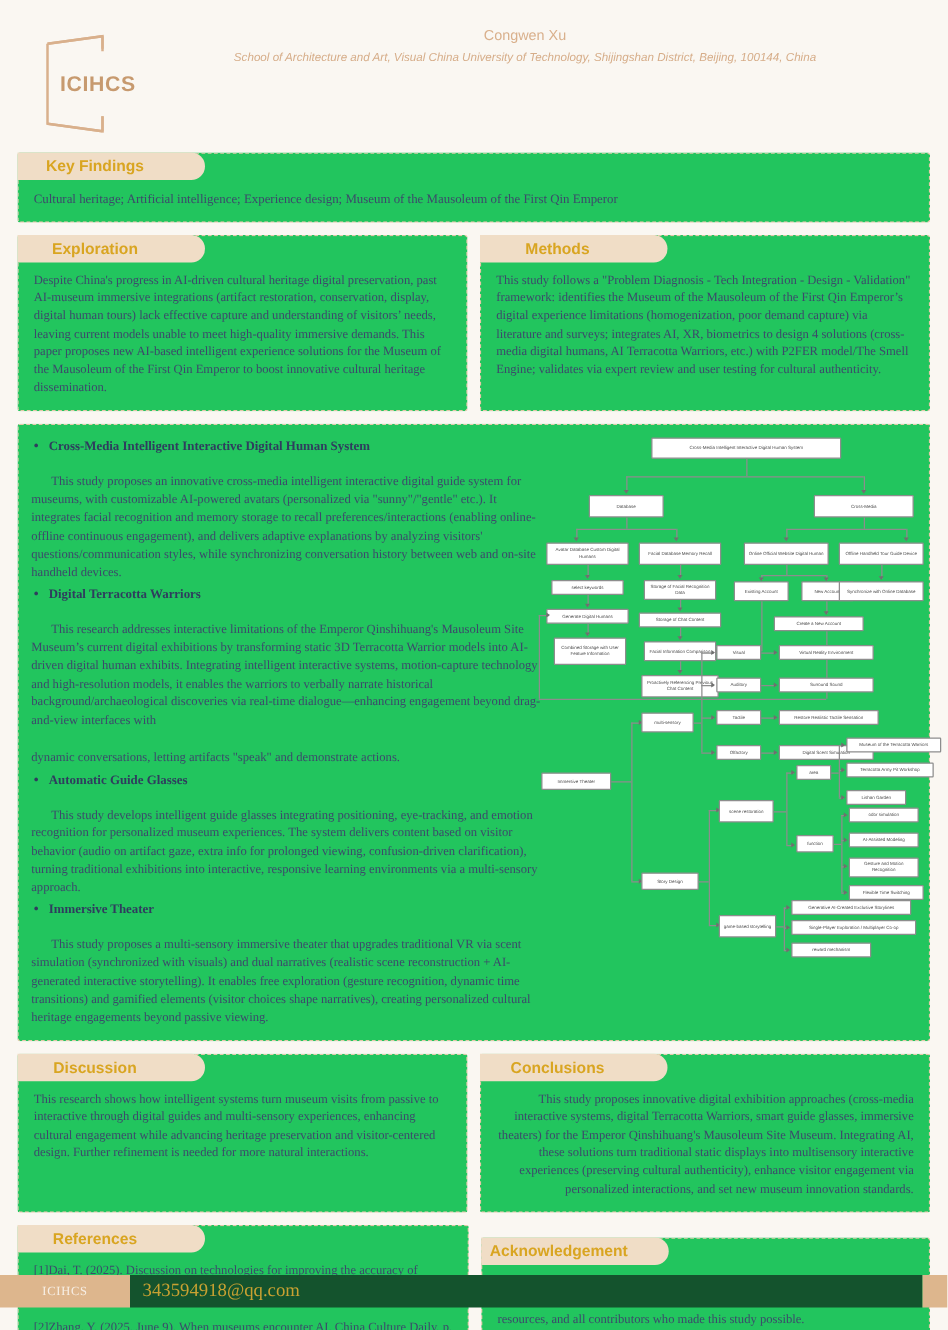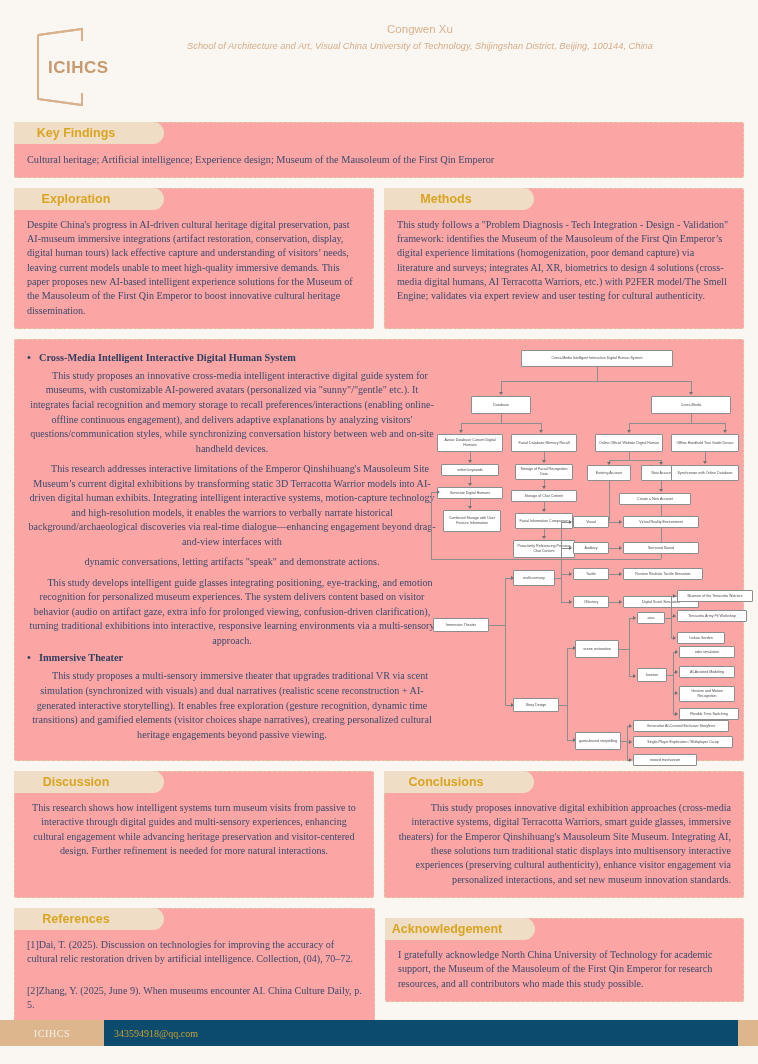--- a/index.html
+++ b/index.html
@@ -26,21 +26,21 @@
     margin-top: 9px; font-size: 11.5px; color: #d9b08c;
     font-family: "Liberation Sans", sans-serif;
   }
   .affiliation {
     margin-top: 6px; font-size: 9.3px; font-style: italic; color: #d6ad89;
     font-family: "Liberation Sans", sans-serif;
   }
 
   
   .panel {
-    position: relative; background: #fca5a5;
+    position: relative; background: #22c55e;
     border: 1px dashed #e3c9a8; border-radius: 2px;
   }
   .panel-head {
     display: inline-block; background: #f0ddc6;
     color: #d9a521; font-weight: bold;
     font-family: "Liberation Sans", sans-serif;
     font-size: 12.5px; border-radius: 0 11px 11px 0;
     padding: 4px 26px 4px 0; min-width: 150px; text-align: center;
     position: relative; top: -1px; left: -1px;
   }
@@ -65,21 +65,21 @@
   .bullet-head {
     font-weight: bold; font-size: 10.3px; color: #2f3d5e;
     padding-left: 14px; position: relative; margin-top: 4px;
   }
   .bullet-head::before {
     content: "\2022"; position: absolute; left: 2px; top: -1px;
     color: #2f3d5e; font-size: 11px;
   }
   .bullet-para {
     font-size: 10.1px; line-height: 1.44; color: #3c4a6b;
-    text-indent: 16px; margin-top: 6px; text-align: center;
+    text-indent: 16px; margin-top: 16px; text-align: left;
   }
   .bullet-para2 { text-indent: 0; }
   .results-fig { flex: 1; position: relative; padding: 6px 2px 4px 2px; }
 
   
   .flow { position: relative; width: 300px; height: 410px; }
   .fbox {
     position: absolute; border: 1px solid #8d8d8d; background: #ffffff;
     font-family: "Liberation Sans", sans-serif;
     font-size: 3.6px; line-height: 1.25; color: #4a4a4a;
@@ -94,39 +94,39 @@
     border-left: 2px solid transparent; border-right: 2px solid transparent;
     border-top: 3px solid #6f6f6f;
   }
   .farrow.right {
     border-left: 3px solid #6f6f6f; border-top: 2px solid transparent;
     border-bottom: 2px solid transparent; border-right: 0;
   }
 
   
   .bottom-row { margin-top: 10px; }
-  .disc-body { min-height: 74px; text-align: center; }
+  .disc-body { min-height: 74px; }
   .concl-body { min-height: 92px; text-align: right; }
   .ref-row { margin-top: 10px; }
   .ref-body p { margin-bottom: 17px; }
   .ack-spacer { height: 10px; }
 
   
   .footer {
     position: absolute; left: 0; bottom: 18px; width: 758px; height: 26px;
     display: flex; align-items: stretch;
   }
   .footer-logo {
     width: 104px; background: #ddb68d; color: #f7efe6;
     display: flex; align-items: center; justify-content: center;
     font-size: 10px; letter-spacing: .6px;
   }
   .footer-mid {
-    flex: 1; background: #0c4a6e; display: flex; align-items: center;
-    padding-left: 10px; color: #c8a132; font-size: 10px;
+    flex: 1; background: #14532d; display: flex; align-items: center;
+    padding-left: 10px; color: #c8a132; font-size: 15px;
   }
   .footer-end { width: 20px; background: #ddb68d; }
 </style>
 </head>
 <body>
 
 <div class="poster">
 
   <div class="header">
     <div class="logo-wrap">
@@ -162,23 +162,25 @@
     </div>
   </div>
 
   <div class="panel results-wrap">
     <div class="results-inner">
       <div class="results-text">
 
         <div class="bullet-head">Cross-Media Intelligent Interactive Digital Human System</div>
         <div class="bullet-para">This study proposes an innovative cross-media intelligent interactive digital guide system for museums, with customizable AI-powered avatars (personalized via "sunny"/"gentle" etc.). It integrates facial recognition and memory storage to recall preferences/interactions (enabling online-offline continuous engagement), and delivers adaptive explanations by analyzing visitors' questions/communication styles, while synchronizing conversation history between web and on-site handheld devices.</div>
 
+        <div class="bullet-head">Digital Terracotta Warriors</div>
         <div class="bullet-para">This research addresses interactive limitations of the Emperor Qinshihuang's Mausoleum Site Museum’s current digital exhibitions by transforming static 3D Terracotta Warrior models into AI-driven digital human exhibits. Integrating intelligent interactive systems, motion-capture technology and high-resolution models, it enables the warriors to verbally narrate historical background/archaeological discoveries via real-time dialogue—enhancing engagement beyond drag-and-view interfaces with</div>
         <div class="bullet-para bullet-para2">dynamic conversations, letting artifacts "speak" and demonstrate actions.</div>
 
+        <div class="bullet-head">Automatic Guide Glasses</div>
         <div class="bullet-para">This study develops intelligent guide glasses integrating positioning, eye-tracking, and emotion recognition for personalized museum experiences. The system delivers content based on visitor behavior (audio on artifact gaze, extra info for prolonged viewing, confusion-driven clarification), turning traditional exhibitions into interactive, responsive learning environments via a multi-sensory approach.</div>
 
         <div class="bullet-head">Immersive Theater</div>
         <div class="bullet-para">This study proposes a multi-sensory immersive theater that upgrades traditional VR via scent simulation (synchronized with visuals) and dual narratives (realistic scene reconstruction + AI-generated interactive storytelling). It enables free exploration (gesture recognition, dynamic time transitions) and gamified elements (visitor choices shape narratives), creating personalized cultural heritage engagements beyond passive viewing.</div>
       </div>
 
       <div class="results-fig">
         <div class="flow">
 
           <div class="fbox" style="left:72px;top:4px;width:152px;height:17px;">Cross-Media Intelligent Interactive Digital Human System</div>

